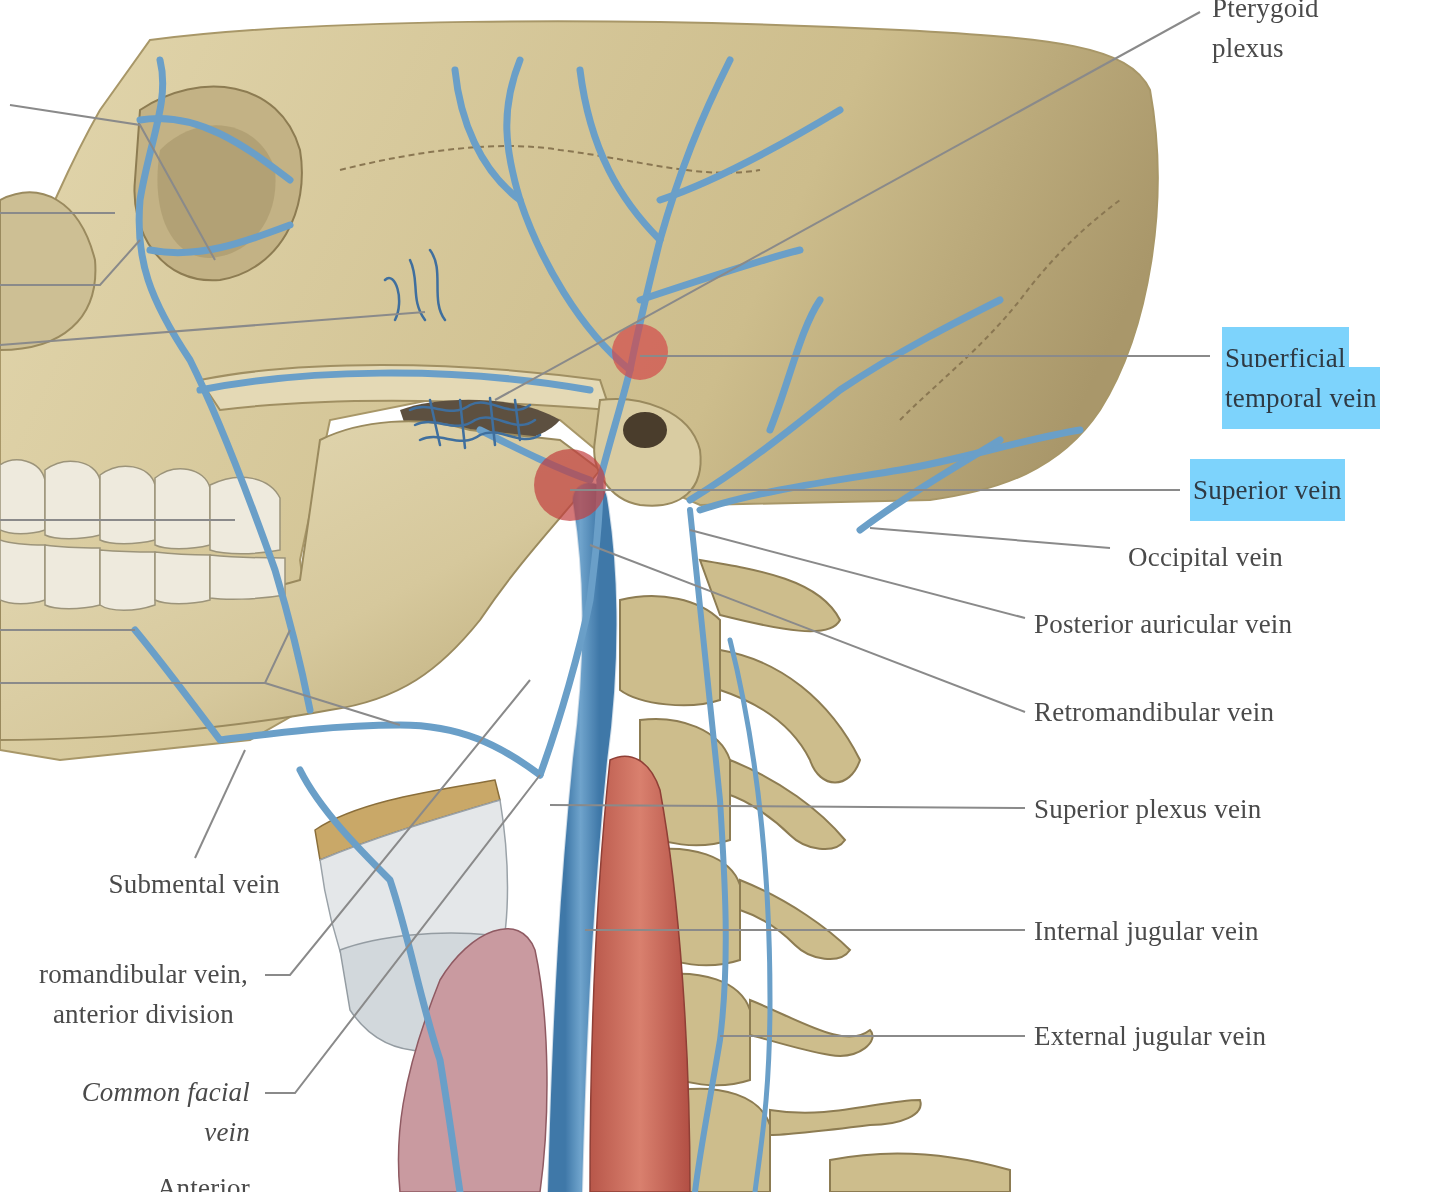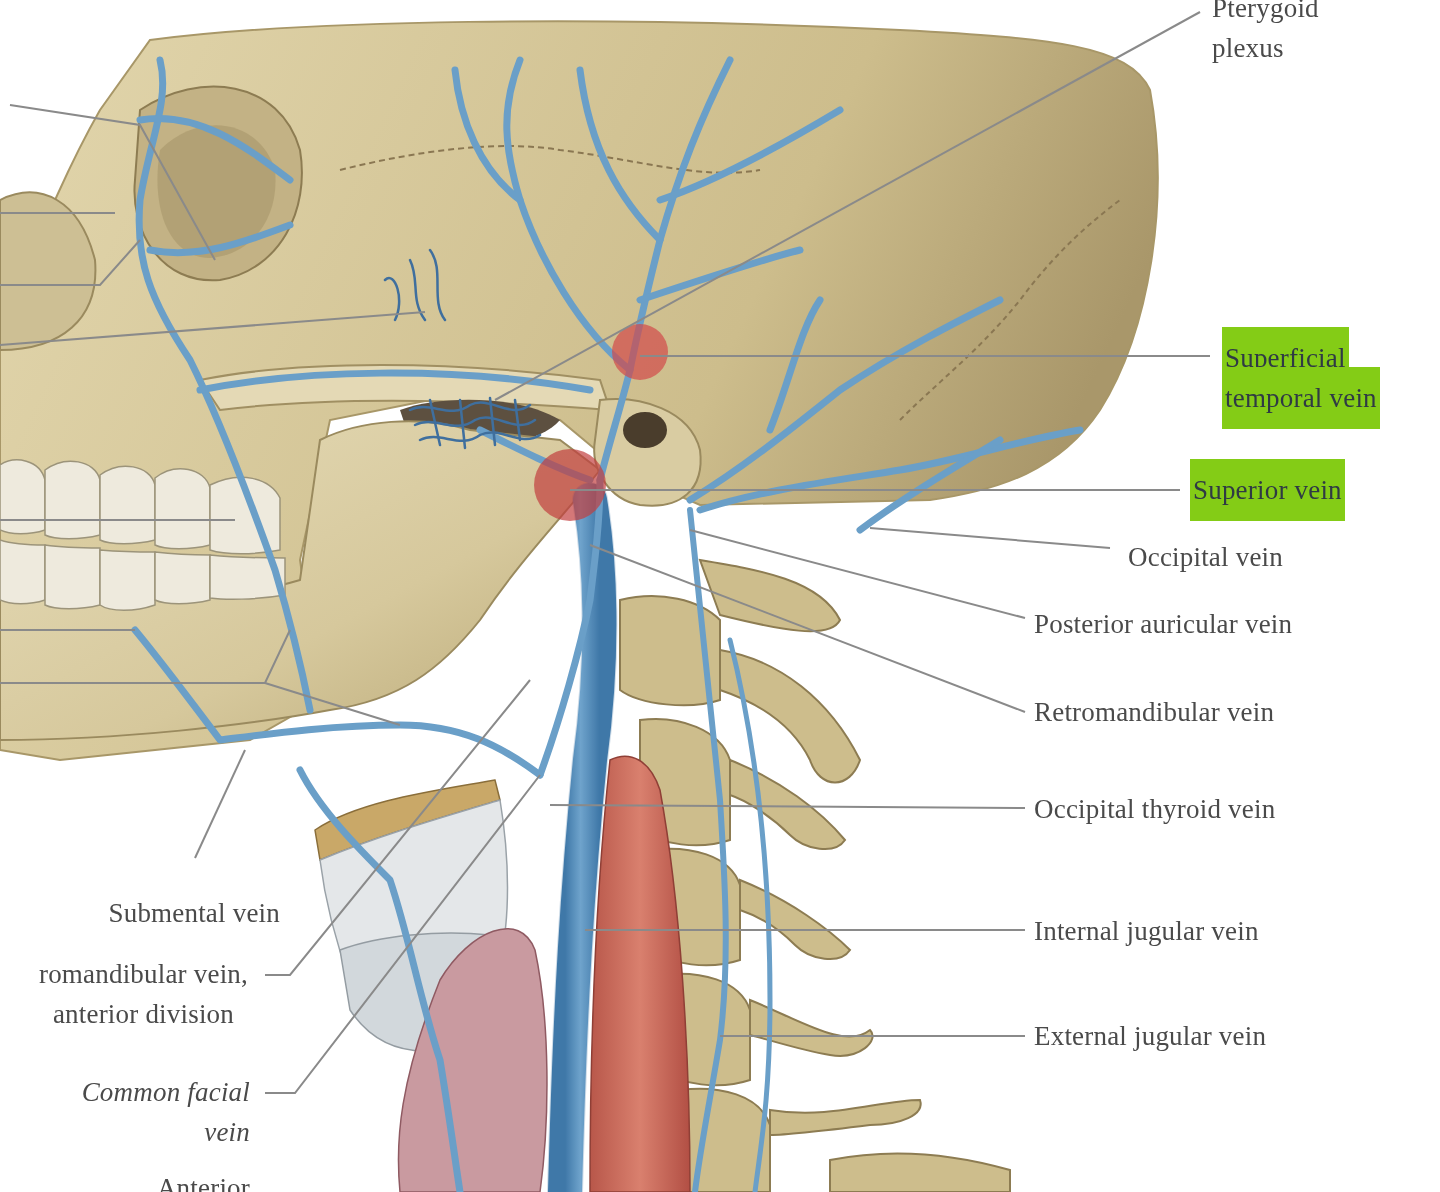--- a/index.html
+++ b/index.html
@@ -3,21 +3,21 @@
 <meta charset="utf-8">
 <style>
   html, body { margin: 0; padding: 0; background: #ffffff; }
   body { width: 1440px; height: 1192px; overflow: hidden; position: relative;
          font-family: "Liberation Serif", "DejaVu Serif", serif; }
   #stage { position: absolute; left: 0; top: 0; width: 1440px; height: 1184px; }
   svg#art { position: absolute; left: 0; top: 0; }
   .label { position: absolute; color: #4a4a4a; font-size: 27px; line-height: 40px;
            white-space: nowrap; letter-spacing: 0.2px; }
   .label.right-align { text-align: right; }
-  .label .hl { background: #84cc16; color: #2f3a44; padding: 16px 3px; }
+  .label .hl { background: #7dd3fc; color: #2f3a44; padding: 16px 3px; }
   .label .line { display: block; }
 </style>
 </head>
 <body>
 
 <div id="stage">
 
   <svg id="art" width="1440" height="1192" viewBox="0 0 1440 1192">
     <defs>
       <linearGradient id="boneG" x1="0" y1="0" x2="1" y2="1">
@@ -188,30 +188,30 @@
   <div class="label" style="left:1128px; top:537px;">
     <span>Occipital vein</span>
   </div>
   <div class="label" style="left:1034px; top:604px;">
     <span>Posterior auricular vein</span>
   </div>
   <div class="label" style="left:1034px; top:692px;">
     <span>Retromandibular vein</span>
   </div>
   <div class="label" style="left:1034px; top:789px;">
-    <span>Occipital thyroid vein</span>
+    <span>Superior plexus vein</span>
   </div>
   <div class="label" style="left:1034px; top:911px;">
     <span>Internal jugular vein</span>
   </div>
   <div class="label" style="left:1034px; top:1016px;">
     <span>External jugular vein</span>
   </div>
 
-  <div class="label right-align" style="right:1160px; top:864px;margin-top:29px;">
+  <div class="label right-align" style="right:1160px; top:864px;">
     <span>Submental vein</span>
   </div>
   <div class="label right-align" style="right:1192px; top:954px;text-align:center;">
     <span class="line">romandibular vein,</span>
     <span class="line">anterior division</span>
   </div>
   <div class="label right-align" style="right:1190px; top:1072px;font-style:italic;">
     <span class="line">Common facial</span>
     <span class="line">vein</span>
   </div>

